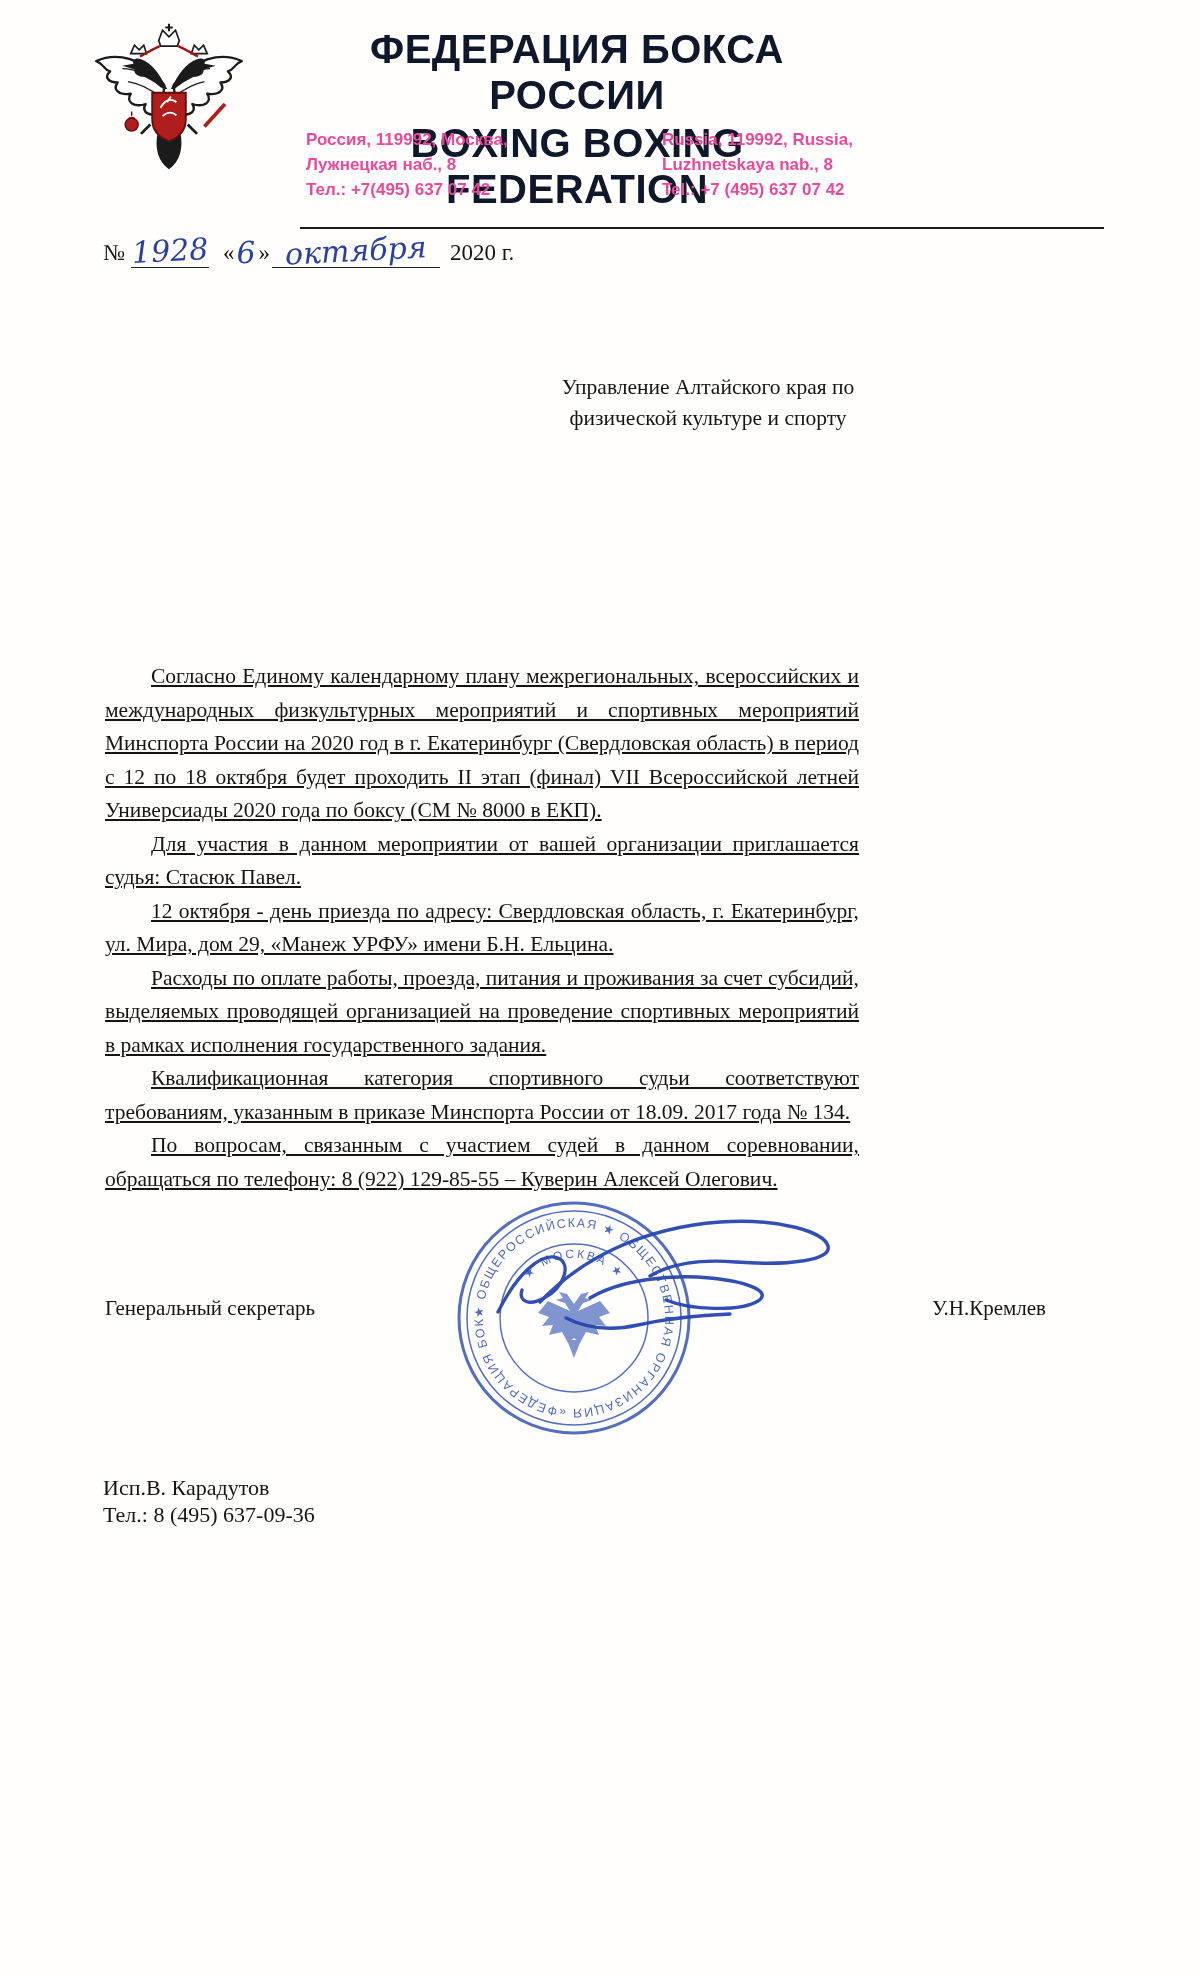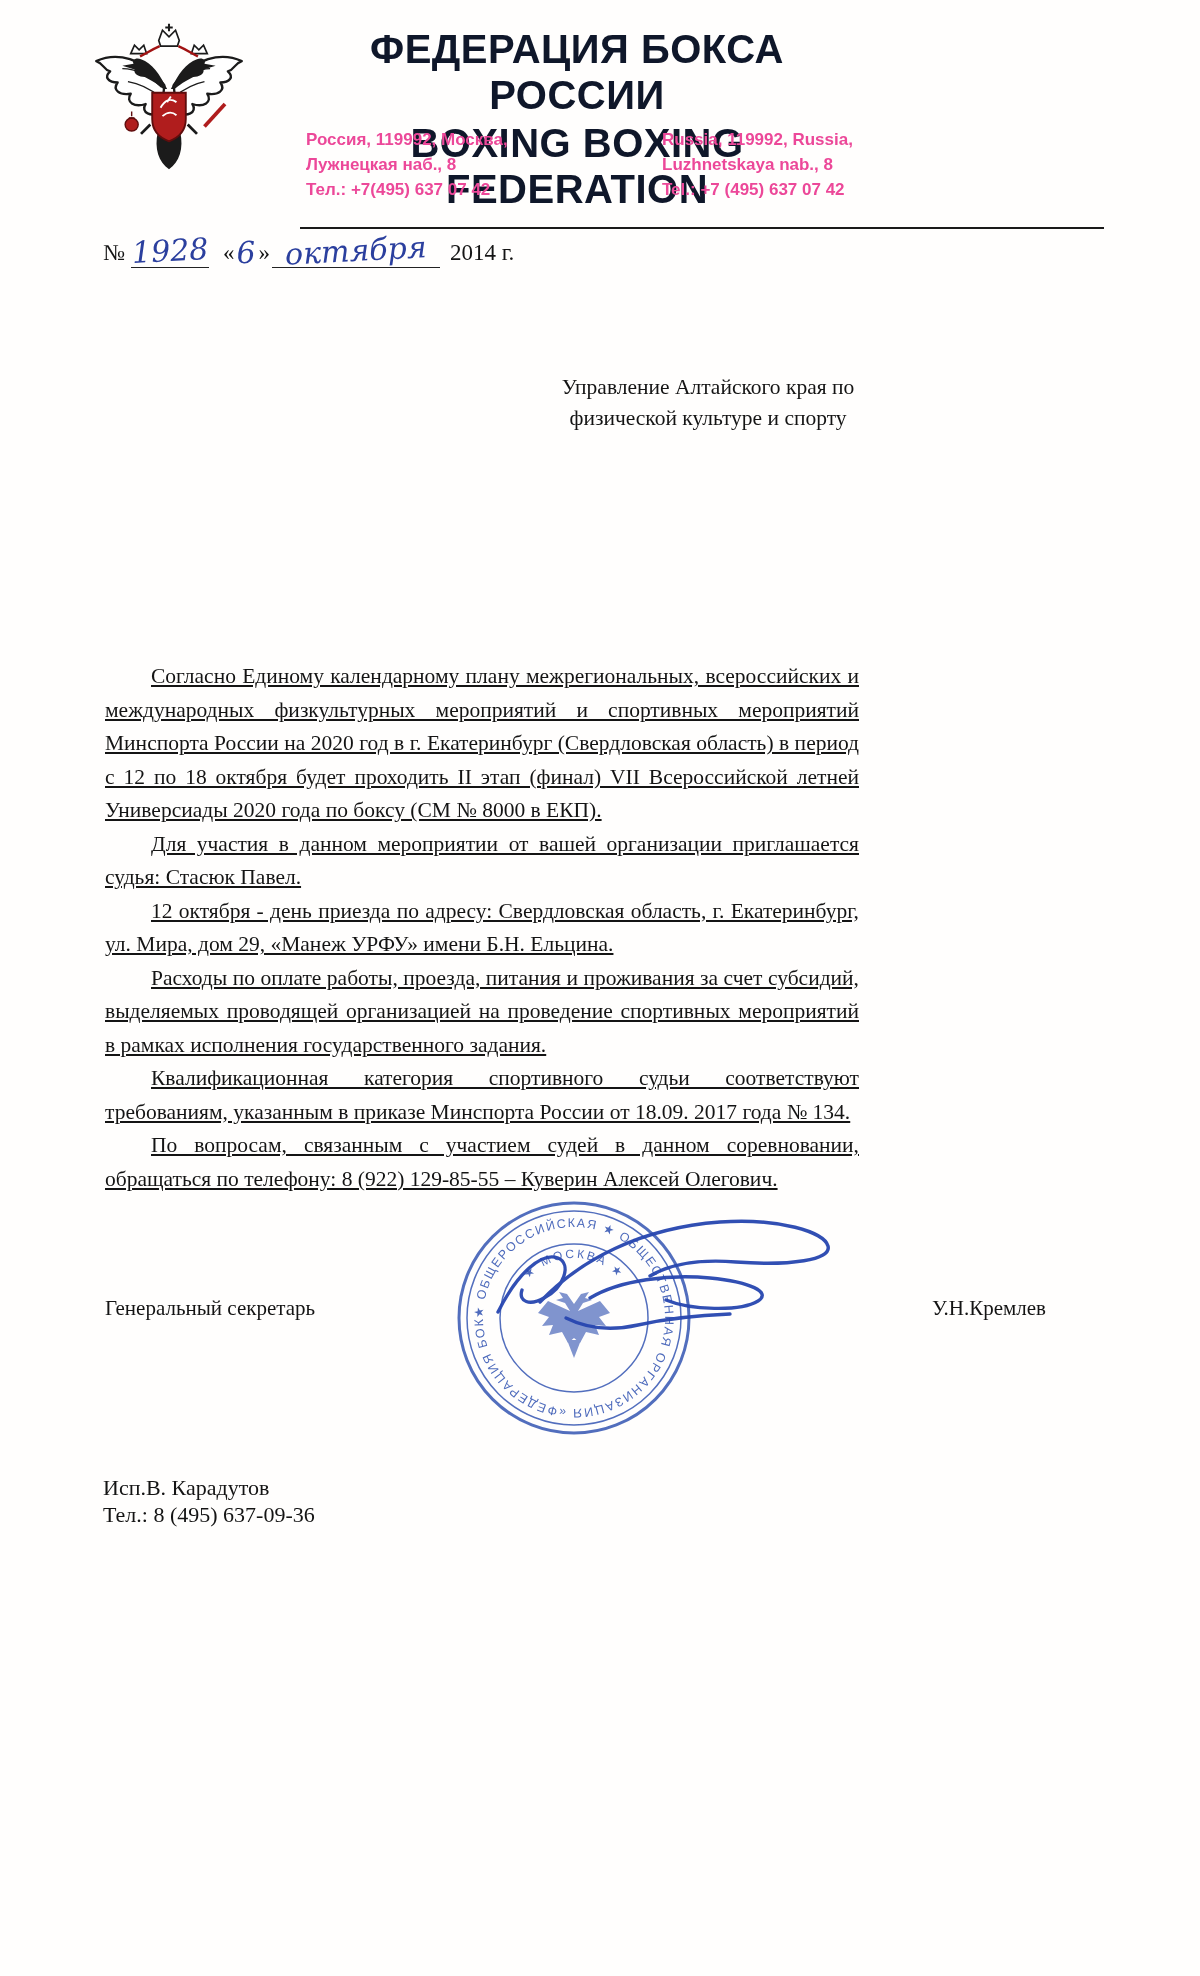--- a/index.html
+++ b/index.html
@@ -103,21 +103,21 @@
 
   <div class="head-rule"></div>
 
   <div class="ref-line">
     <span class="printed">№</span>
     <span class="blank blank-number"><span class="hand">1928</span></span>
     <span class="printed q-open">«</span>
     <span class="hand day">6</span>
     <span class="printed">»</span>
     <span class="blank blank-month"><span class="hand">октября</span></span>
-    <span class="printed year">2014 г.</span>
+    <span class="printed year">2020 г.</span>
   </div>
 
   <div class="recipient">
     <div>Управление Алтайского края по</div>
     <div>физической культуре и спорту</div>
   </div>
 
   <div class="body-text">
     <p>Согласно Единому календарному плану межрегиональных, всероссийских и международных физкультурных мероприятий и спортивных мероприятий Минспорта России на 2020 год в г. Екатеринбург (Свердловская область) в период с 12 по 18 октября будет проходить II этап (финал) VII Всероссийской летней Универсиады 2020 года по боксу (СМ № 8000 в ЕКП).</p>
     <p>Для участия в данном мероприятии от вашей организации приглашается судья: Стасюк Павел.</p>

